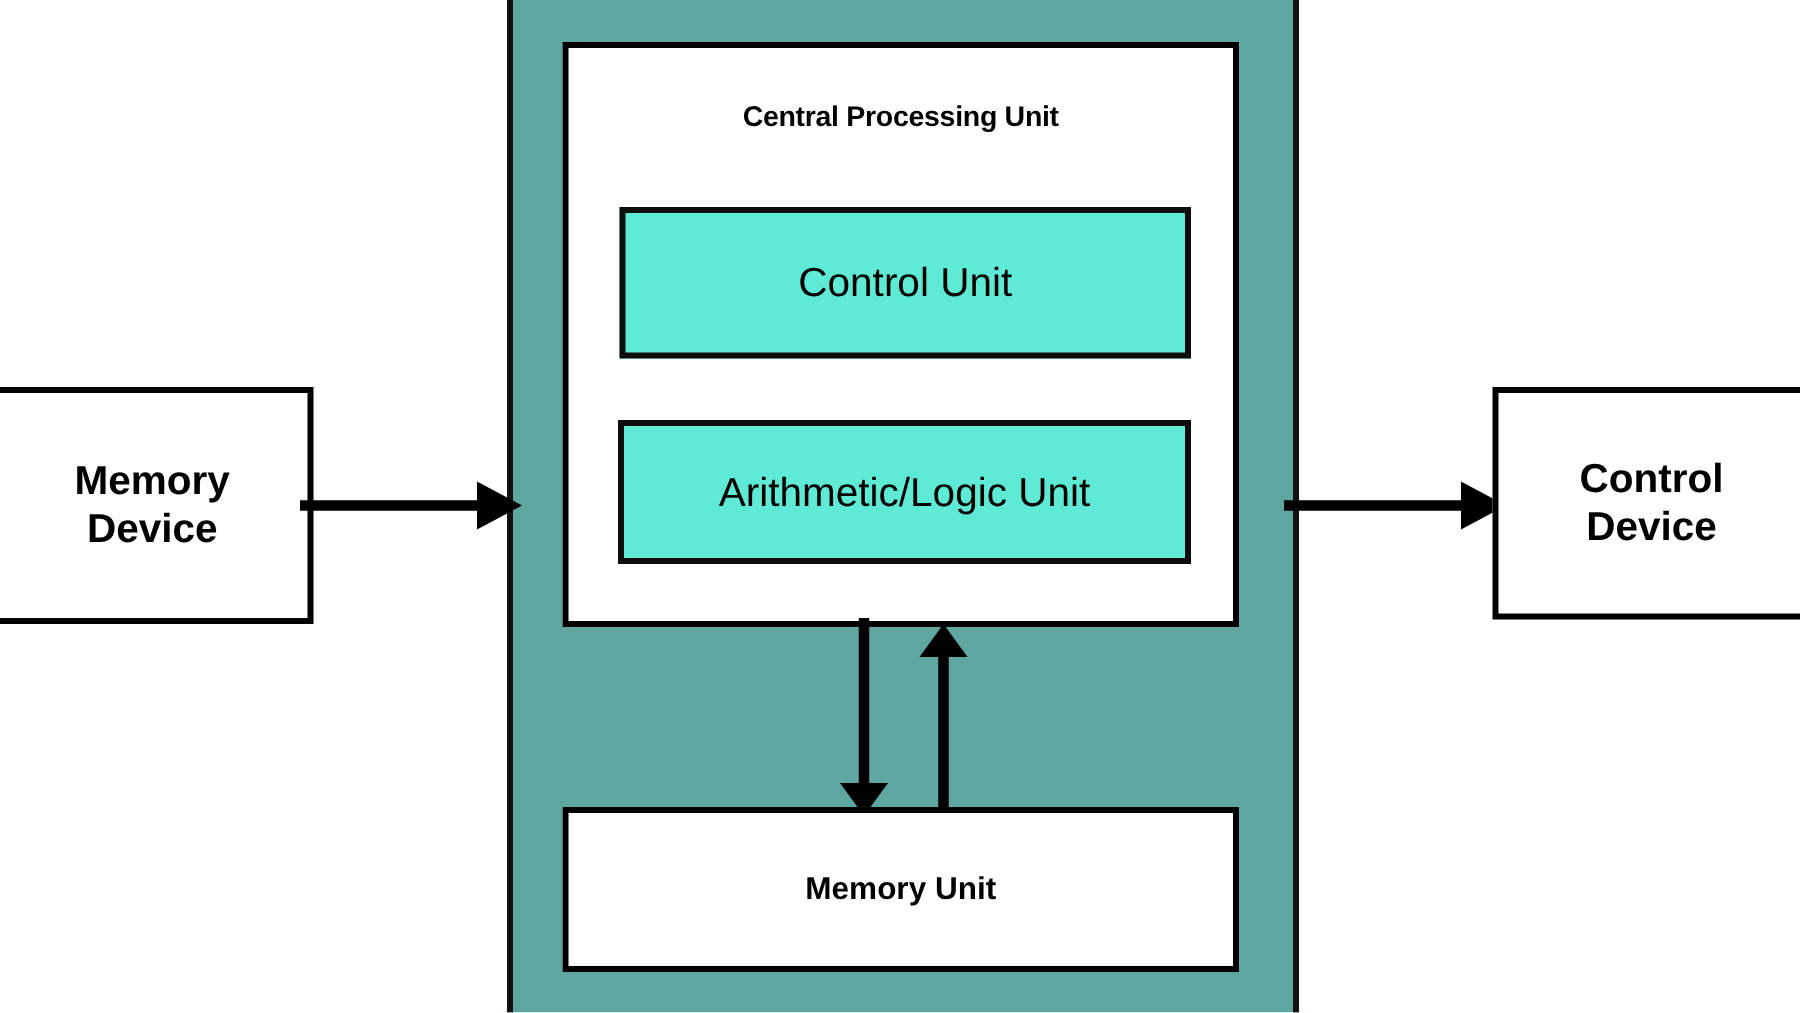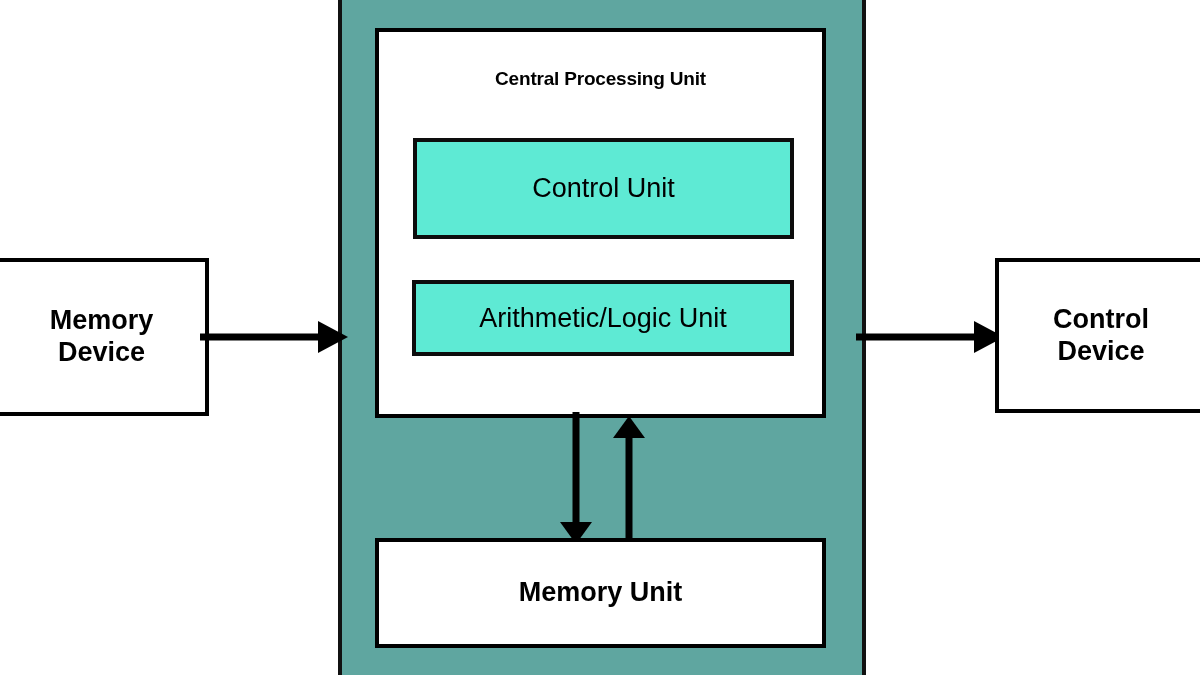--- a/index.html
+++ b/index.html
@@ -78,31 +78,31 @@
     left: 413px;
     top: 138px;
     width: 381px;
     height: 101px;
     font-size: 27px;
   }
   #alu-unit {
     left: 412px;
     top: 280px;
     width: 382px;
-    height: 76px;
+    height: 96px;
     font-size: 27px;
   }
 
   
   #memory-box {
     left: 375px;
     top: 538px;
     width: 451px;
     height: 110px;
-    font-size: 27px;
+    font-size: 21px;
   }
 
   
   #input-box {
     left: -6px;
     top: 258px;
     width: 215px;
     height: 158px;
     font-size: 27px;
     flex-direction: column;

